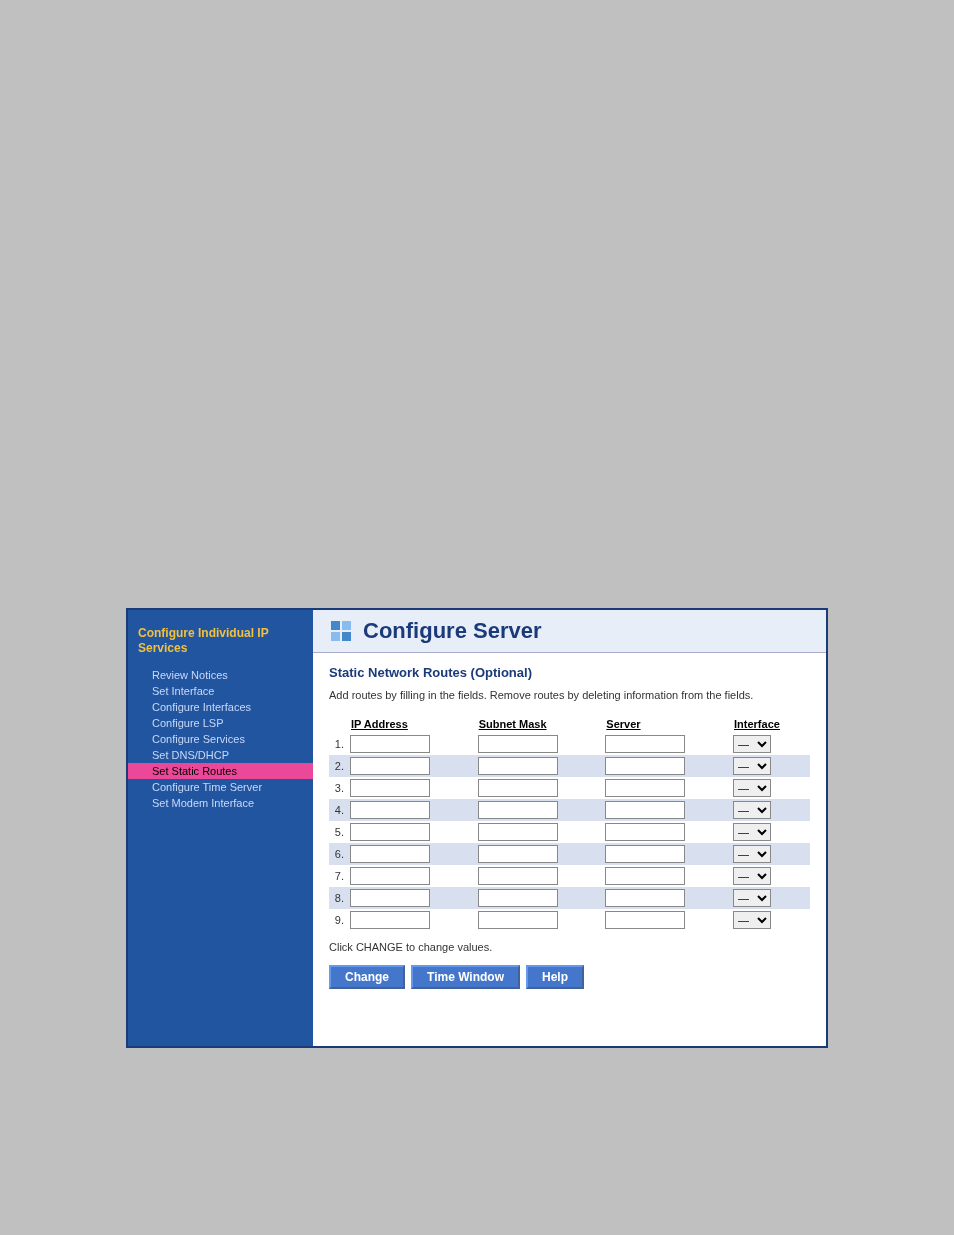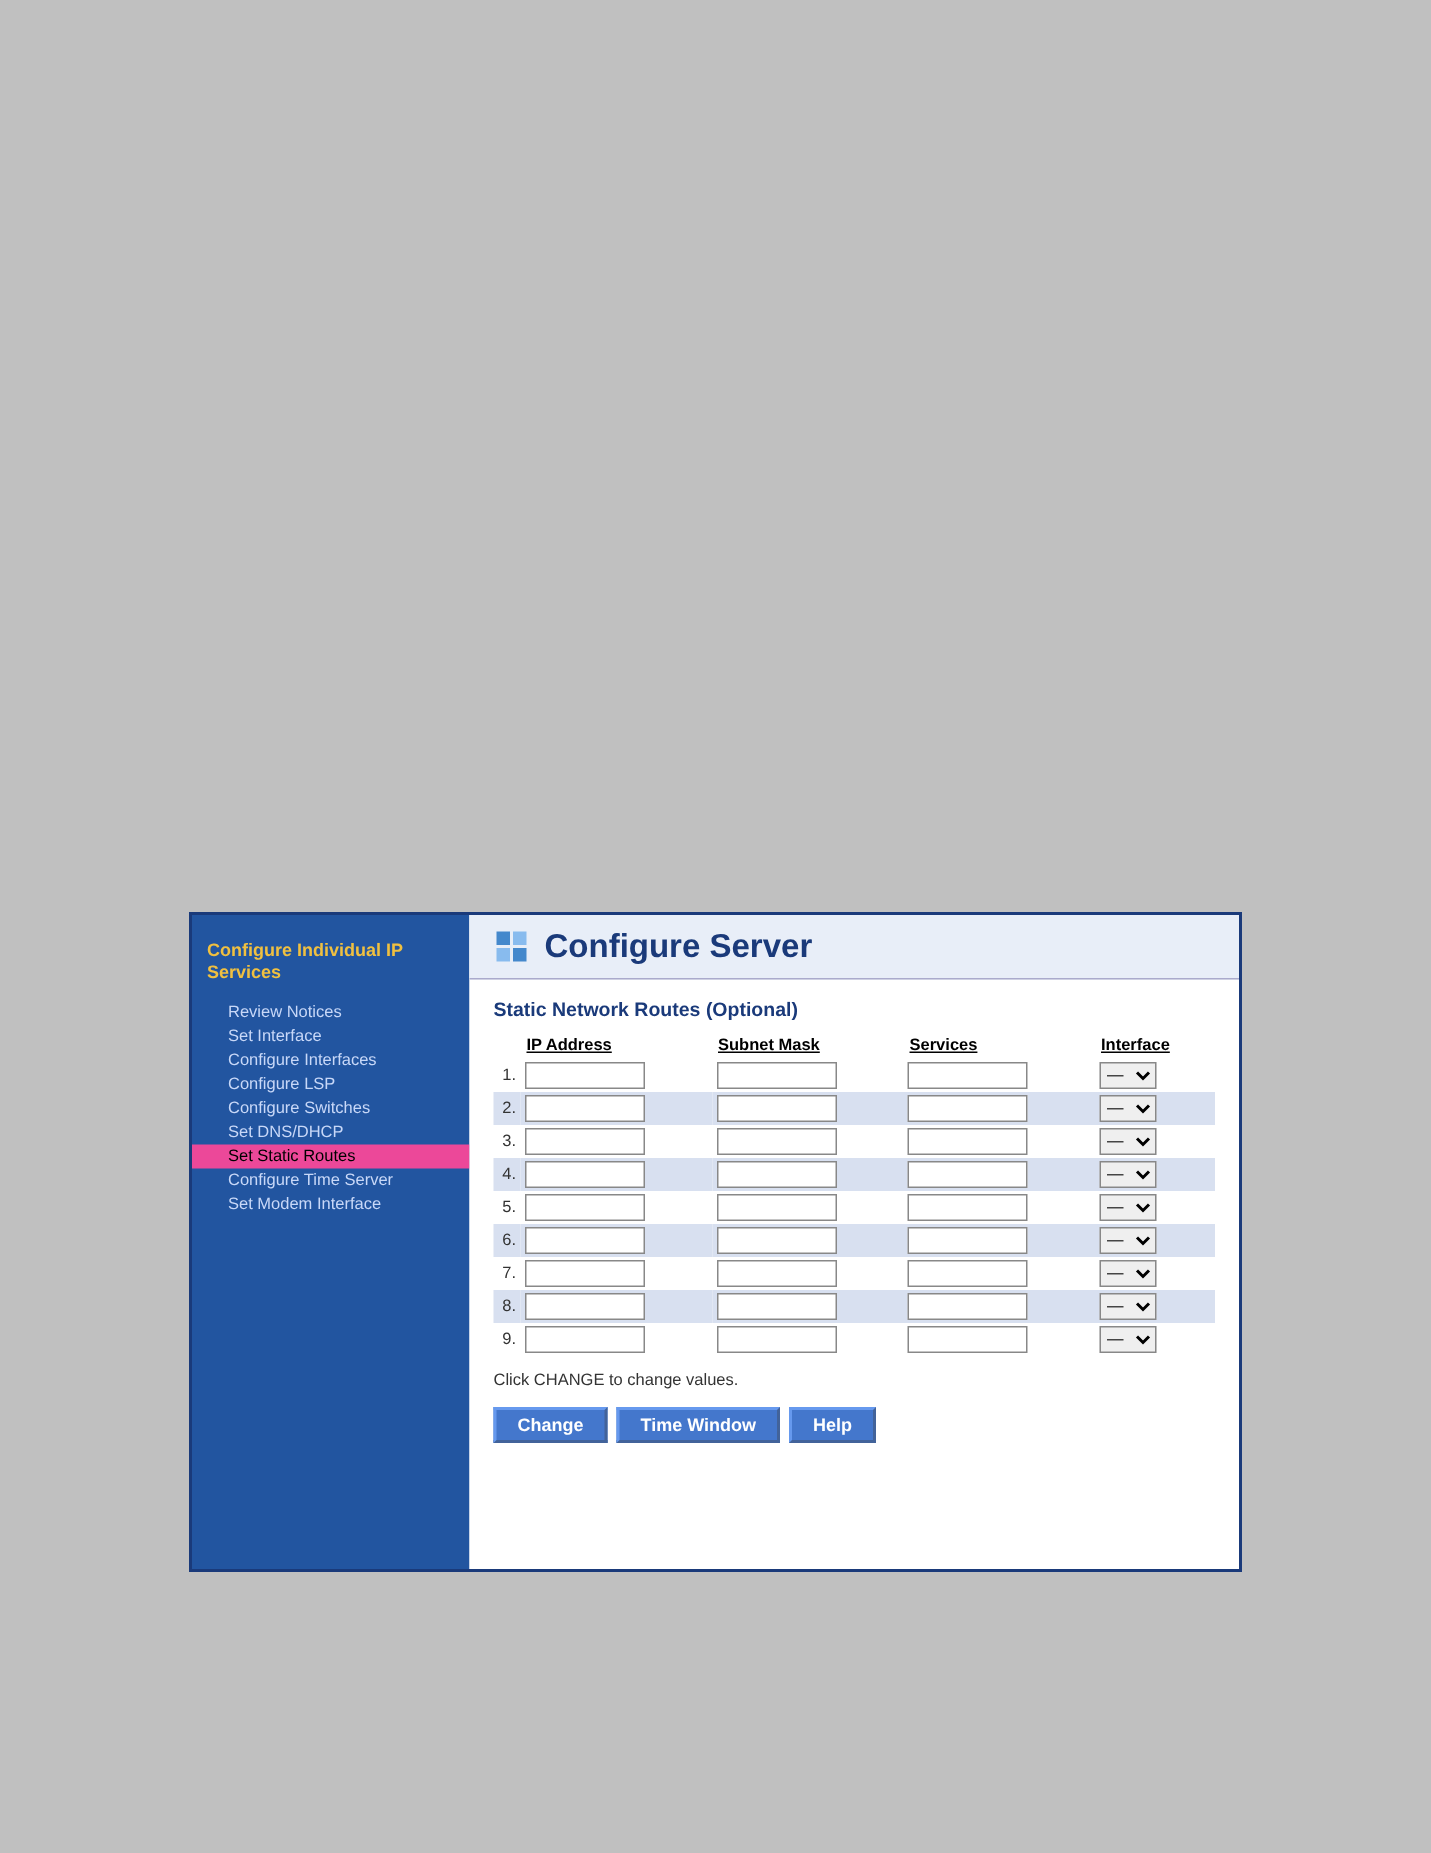--- a/index.html
+++ b/index.html
@@ -173,21 +173,21 @@
 <div class="outer-wrapper">
   <div class="window">
 
     <div class="sidebar">
       <div class="sidebar-title">Configure Individual IP Services</div>
       <ul class="sidebar-nav" id="sidebar-nav-list">
       <li>Review Notices</li>
           <li>Set Interface</li>
           <li>Configure Interfaces</li>
           <li>Configure LSP</li>
-          <li>Configure Switches</li>
+          <li>Configure Services</li>
           <li>Set DNS/DHCP</li>
           <li class="active">Set Static Routes</li>
           <li>Configure Time Server</li>
           <li>Set Modem Interface</li>
         </ul>
     </div>
 
     <div class="main-content">
       <div class="main-header">
         <div class="header-icon">
@@ -195,28 +195,29 @@
             <rect x="2" y="2" width="9" height="9" fill="#4488cc"></rect>
             <rect x="13" y="2" width="9" height="9" fill="#88bbee"></rect>
             <rect x="2" y="13" width="9" height="9" fill="#88bbee"></rect>
             <rect x="13" y="13" width="9" height="9" fill="#4488cc"></rect>
           </svg>
         </div>
         <span class="header-title">Configure Server</span>
       </div>
       <div class="main-body">
         <div class="section-title">Static Network Routes (Optional)</div>
+        <div class="description">Add routes by filling in the fields. Remove routes by deleting information from the fields.</div>
 
         <table class="routes-table">
           <thead>
             <tr>
               <th style="width:18px;"></th>
               <th>IP Address</th>
               <th>Subnet Mask</th>
-              <th>Services</th>
+              <th>Server</th>
               <th>Interface</th>
             </tr>
           </thead>
           <tbody id="routes-tbody">
           <tr class="white">
                 <td class="row-num">1.</td>
                 <td><input type="text" class="row-input" style=""></td>
                 <td><input type="text" class="row-input" style=""></td>
                 <td><input type="text" class="row-input" style=""></td>
                 <td><select class="interface-select"><option value="">—</option></select></td>

